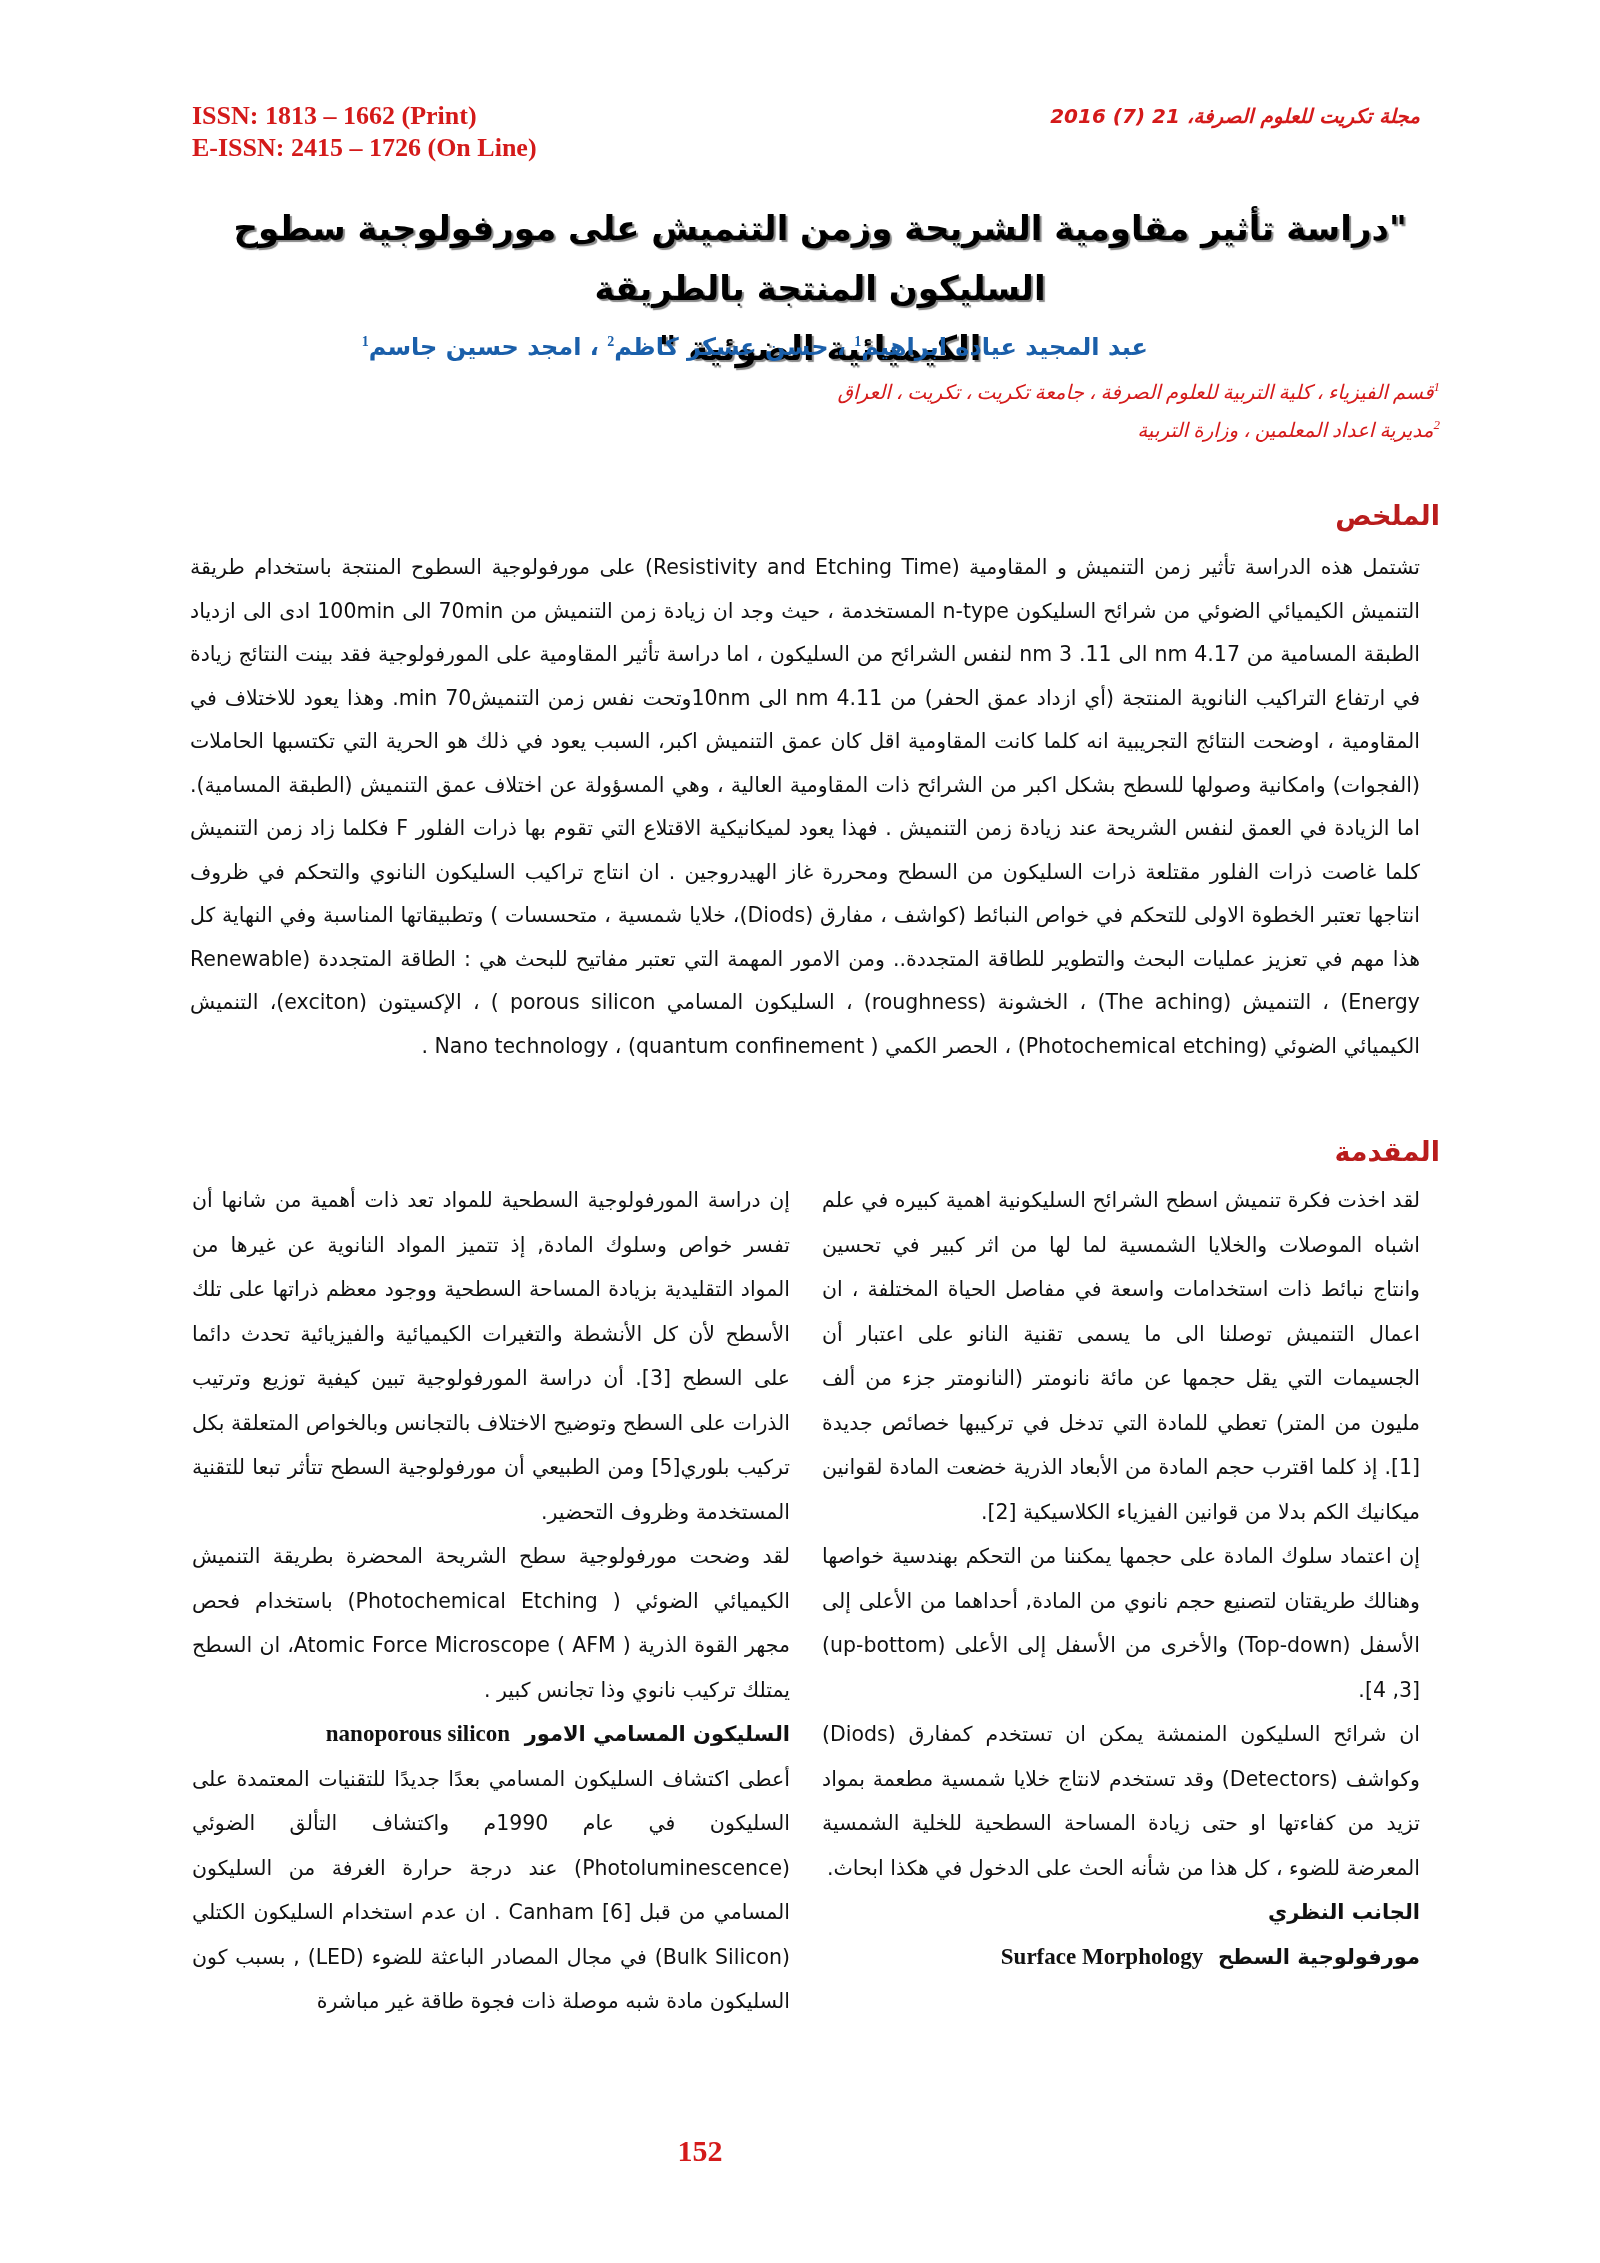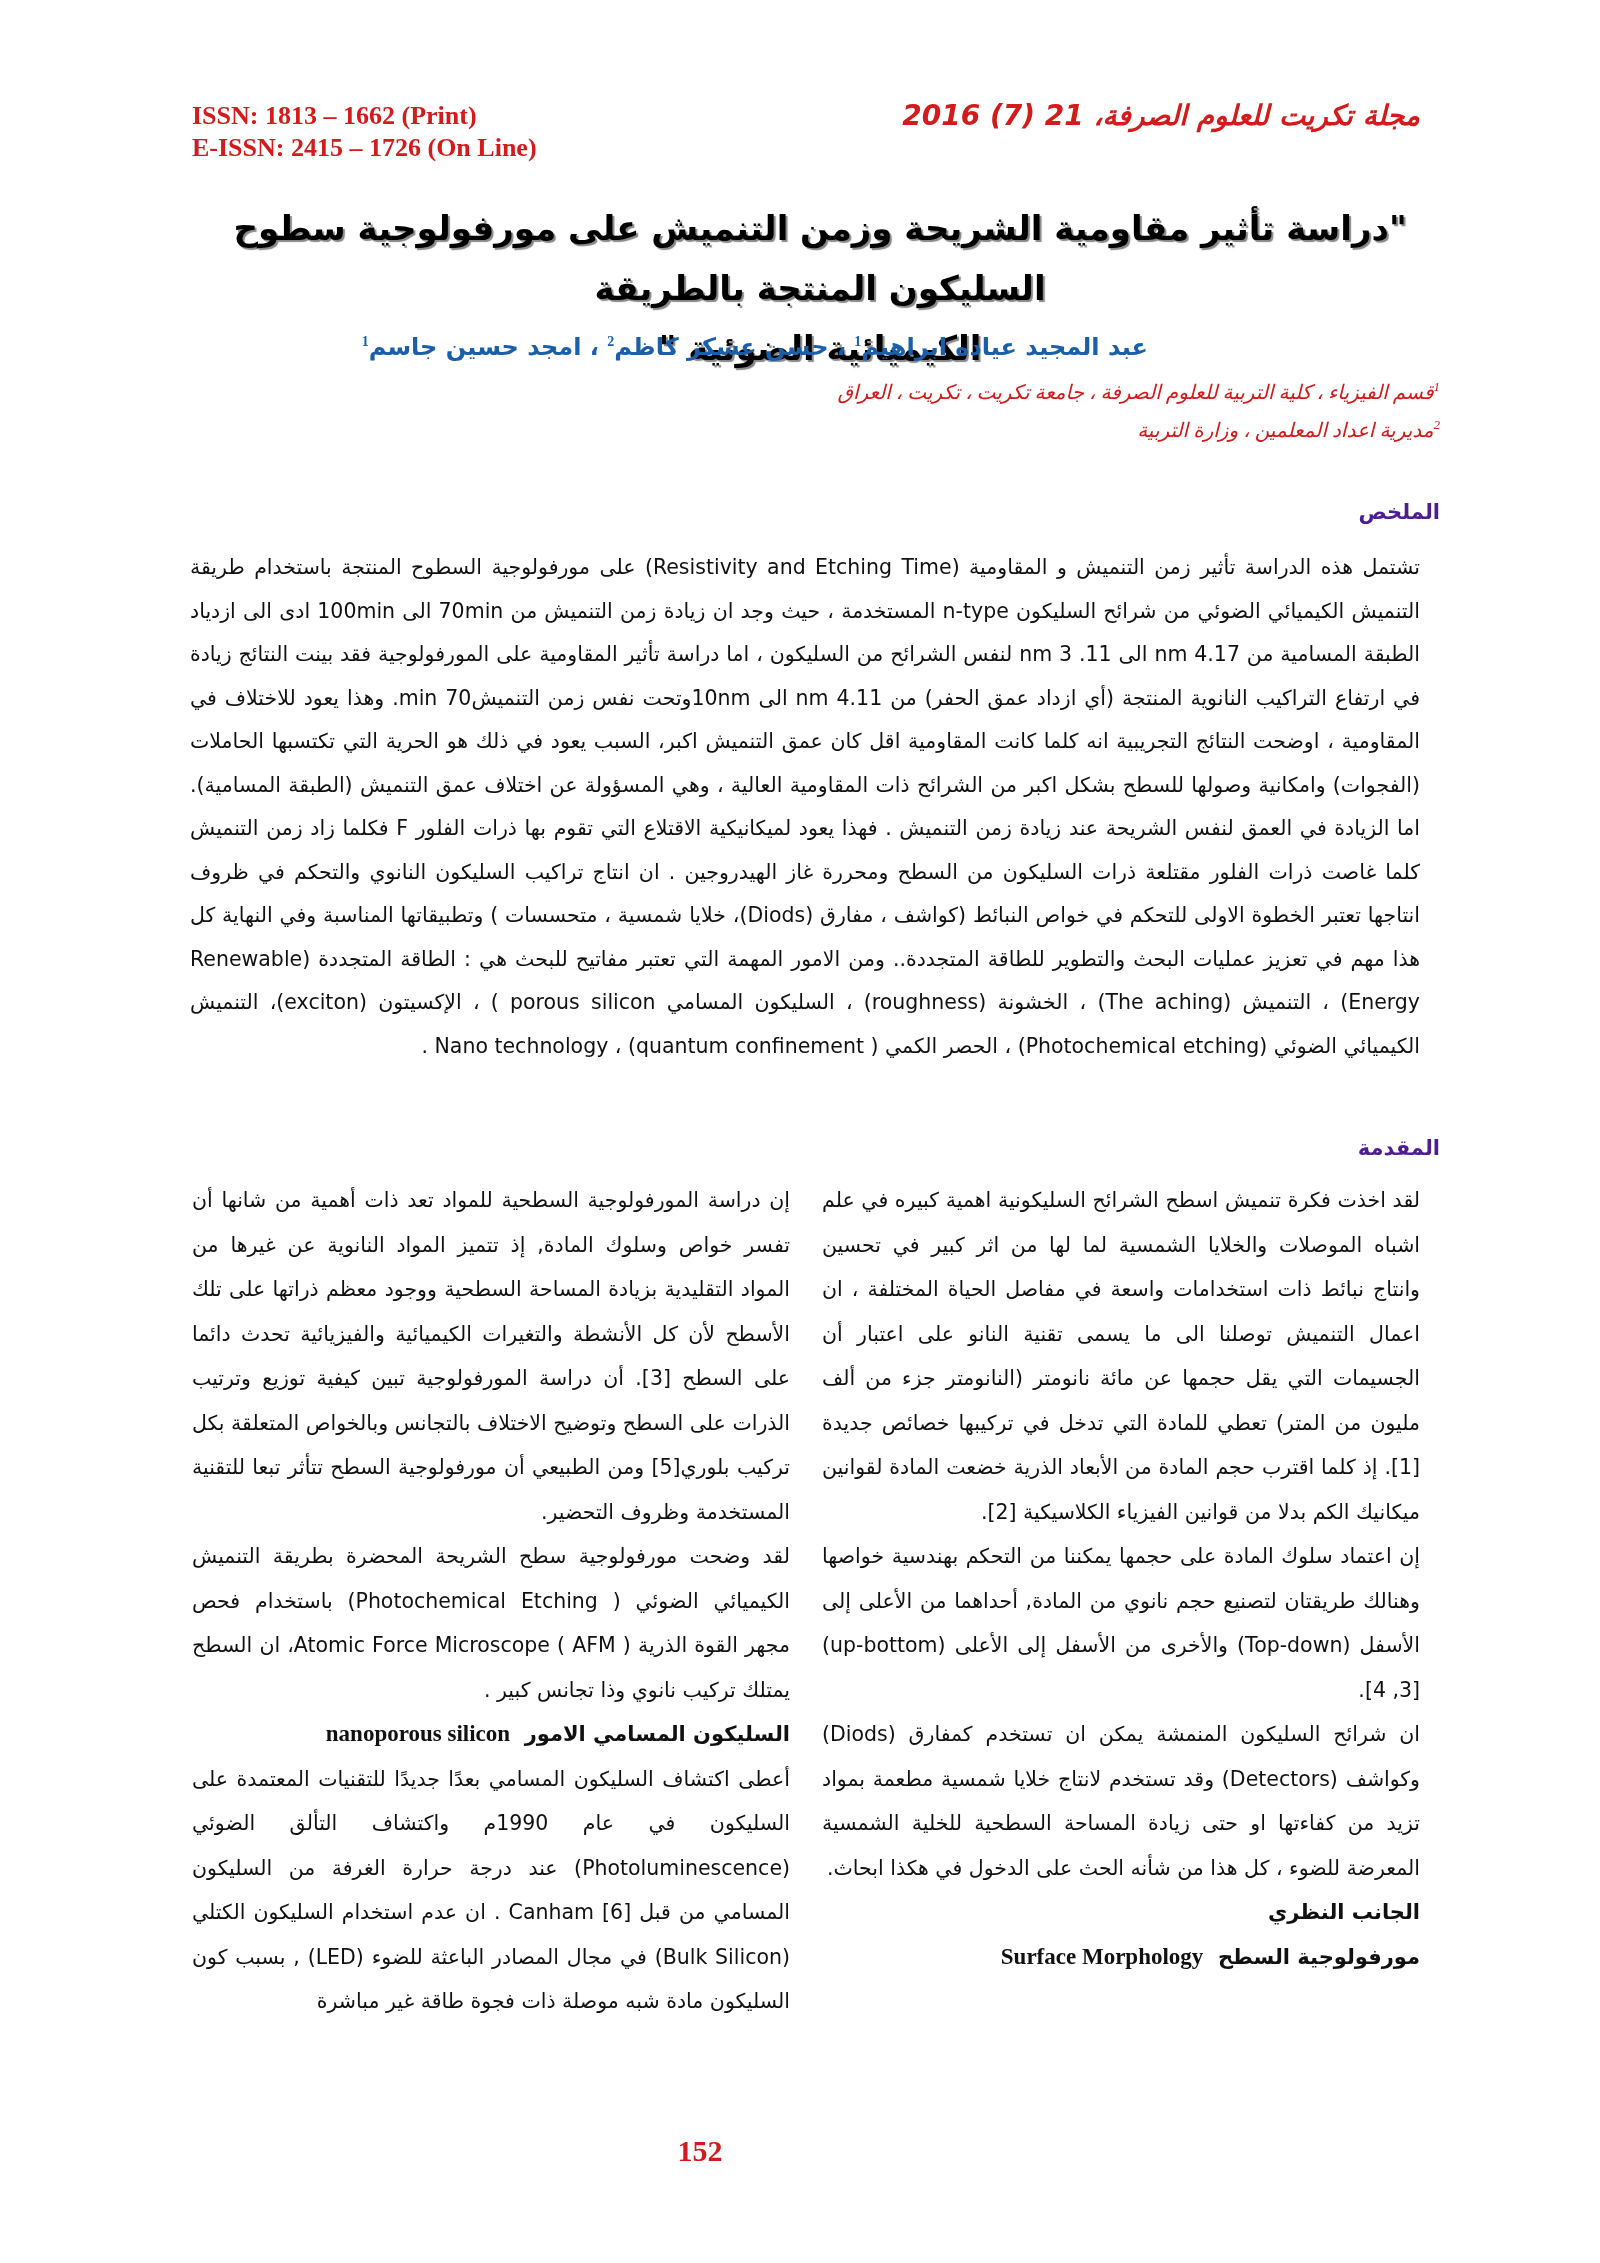--- a/index.html
+++ b/index.html
@@ -1,34 +1,34 @@
 <!DOCTYPE html>
 <html><head>
   <meta charset="utf-8">
   <style>
     html, body { margin: 0; padding: 0; background: #ffffff; }
     body { width: 1600px; height: 2263px; position: relative; overflow: hidden; font-family: "Liberation Serif", serif; color: #000; }
     .page { position: absolute; left: 0; top: 0; width: 1600px; height: 2263px; }
 
     .hdr-left { position: absolute; left: 192px; top: 100px; color: #d41a1a; font-family: "Liberation Serif", serif; font-weight: bold; font-size: 26px; line-height: 32px; direction: ltr; text-align: left; }
-    .hdr-right { position: absolute; right: 180px; top: 100px; color: #d41a1a; font-family: "DejaVu Sans", sans-serif; font-style: italic; font-weight: bold; font-size: 28px; line-height: 32px; direction: rtl; }
+    .hdr-right { position: absolute; right: 180px; top: 100px; color: #d41a1a; font-family: "DejaVu Sans", sans-serif; font-style: italic; font-weight: bold; font-size: 20px; line-height: 32px; direction: rtl; }
 
     .title { position: absolute; left: 200px; width: 1240px; top: 198px; direction: rtl; text-align: center; font-family: "DejaVu Sans", sans-serif; font-weight: bold; font-size: 34px; line-height: 60px; color: #000; text-shadow: 2px 2px 1px #888; }
 
     .authors { position: absolute; right: 452px; top: 326px; direction: rtl; text-align: right; color: #1a5faa; font-family: "DejaVu Sans", sans-serif; font-weight: bold; font-size: 24px; line-height: 32px; }
     .authors sup { font-size: 14px; font-family: "Liberation Serif", serif; }
 
     .affil { position: absolute; right: 160px; direction: rtl; text-align: right; color: #d41a1a; font-family: Liberation Serif, serif; font-style: italic; font-size: 20px; line-height: 30px; }
     .affil sup { font-size: 13px; }
     .affil1 { top: 372px; }
     .affil2 { top: 410px; }
 
     .rtl-block { direction: rtl; text-align: justify; text-align-last: right; font-family: "DejaVu Sans", sans-serif; font-size: 20.5px; color: #111; }
 
-    .sec-head { position: absolute; right: 160px; direction: rtl; text-align: right; font-family: "DejaVu Sans", sans-serif; font-weight: bold; font-size: 21px; color: #4c1d95; }
+    .sec-head { position: absolute; right: 160px; direction: rtl; text-align: right; font-family: "DejaVu Sans", sans-serif; font-weight: bold; font-size: 27px; color: #b91c1c; }
 
     .abstract { position: absolute; left: 190px; width: 1230px; top: 546px; line-height: 43.5px; }
     .en { font-family: "Liberation Serif", serif; font-size: 23px; }
 
     .col { position: absolute; top: 1178px; width: 598px; line-height: 44.5px; }
     .col-right { left: 822px; }
     .col-left { left: 192px; }
     .col p { margin: 0; }
     .col .sub-head { font-weight: bold; font-size: 21px; text-align: right; text-align-last: right; }
     .col .sub-head .en { font-weight: bold; }

